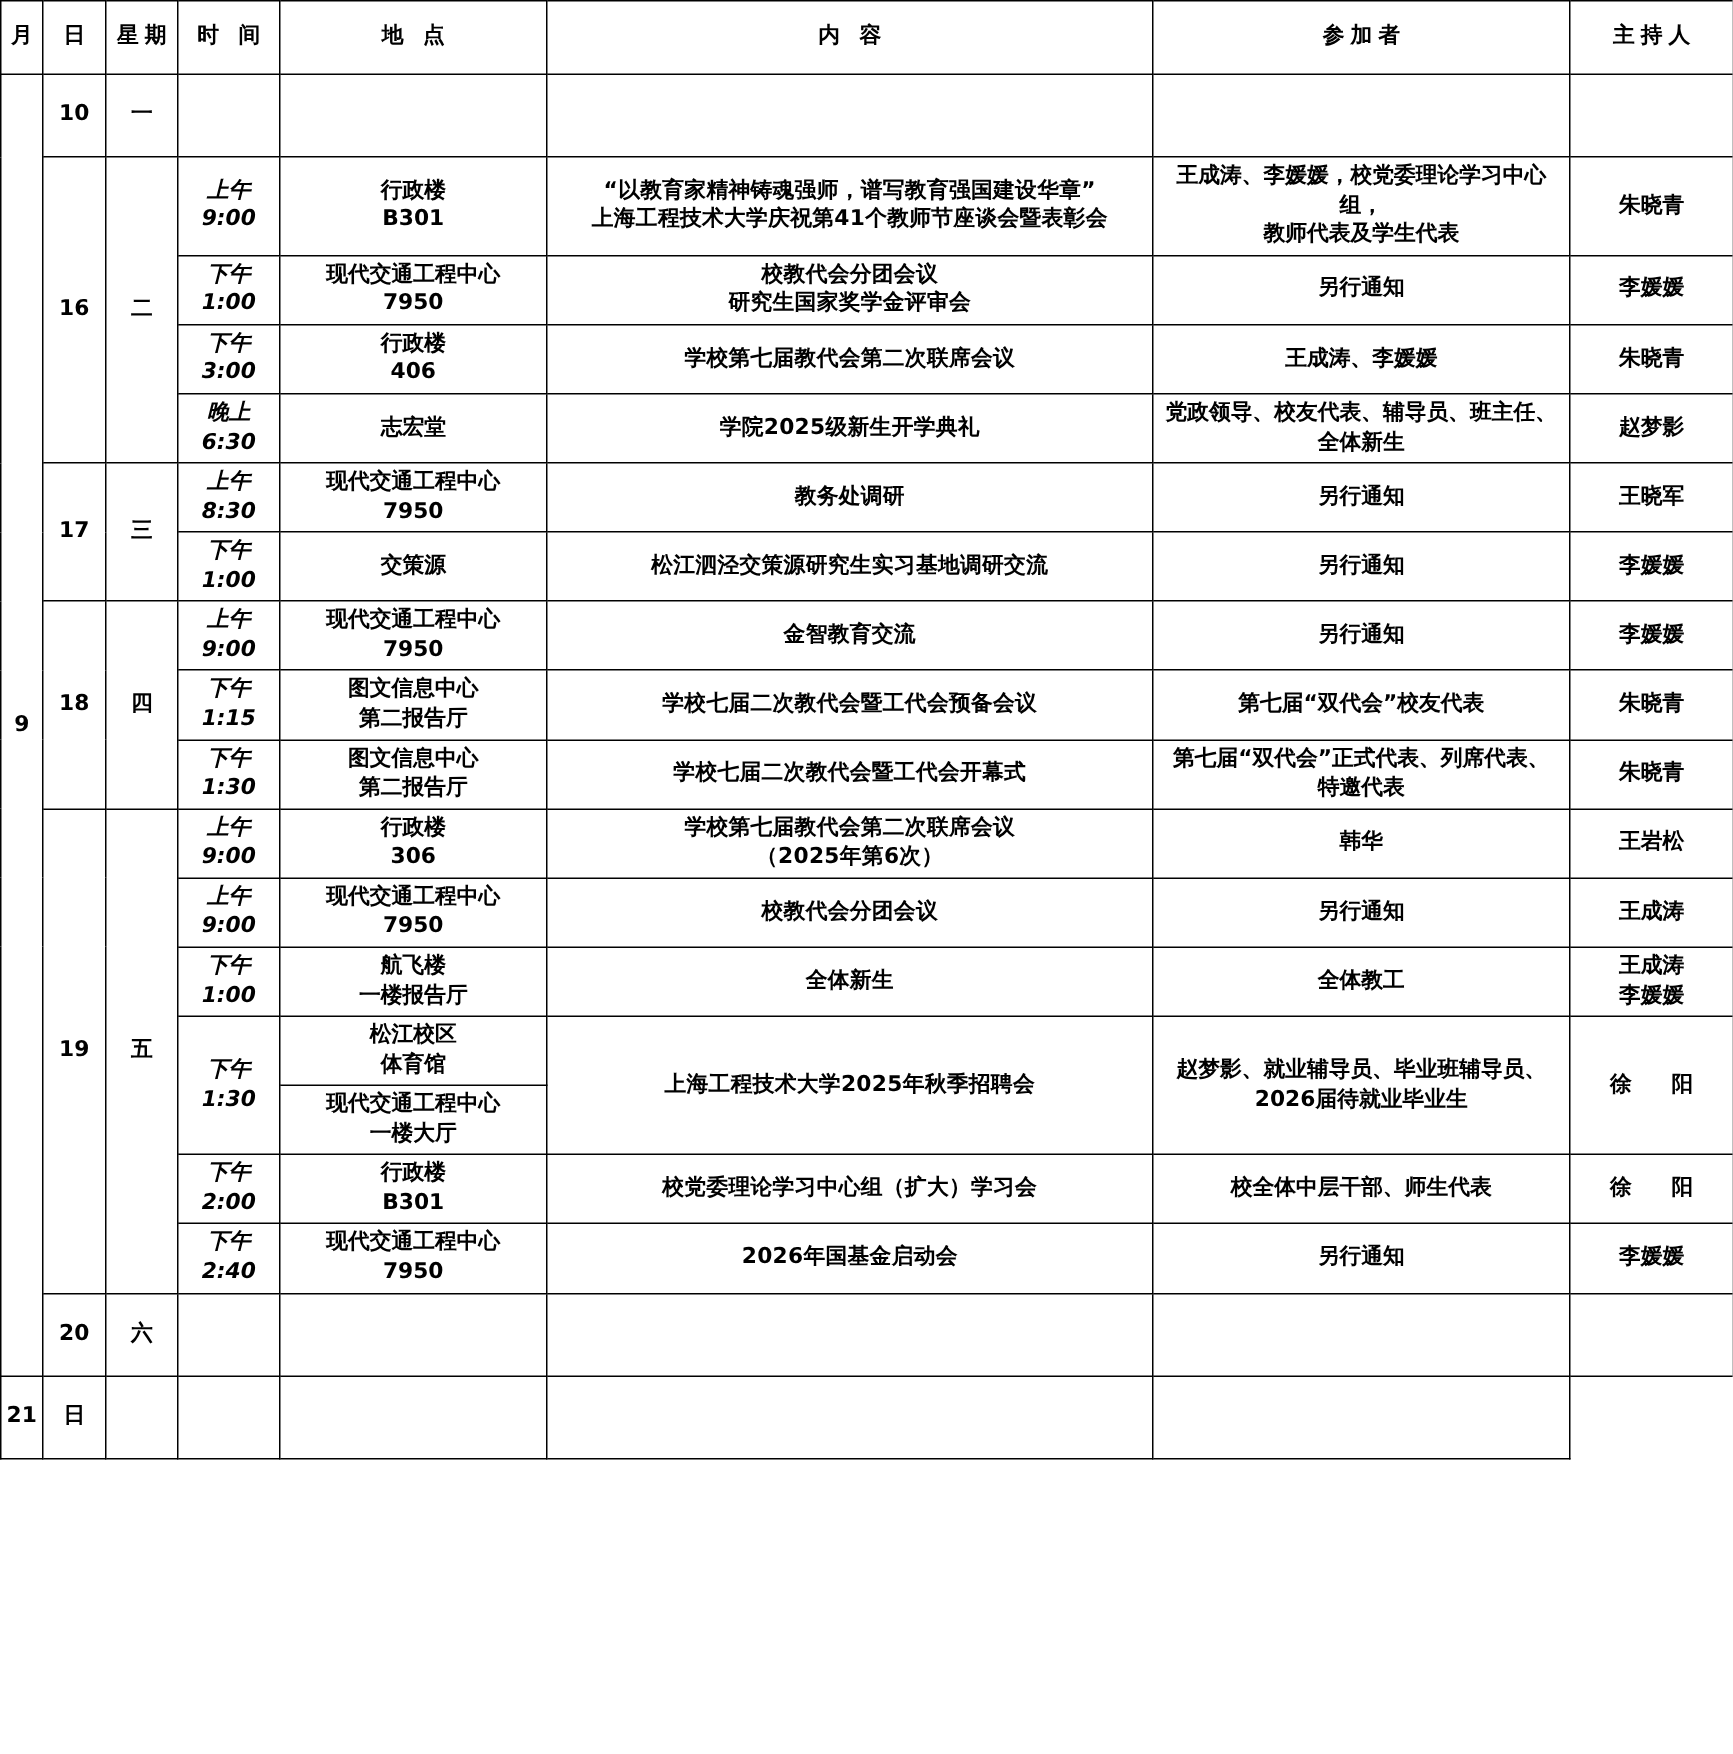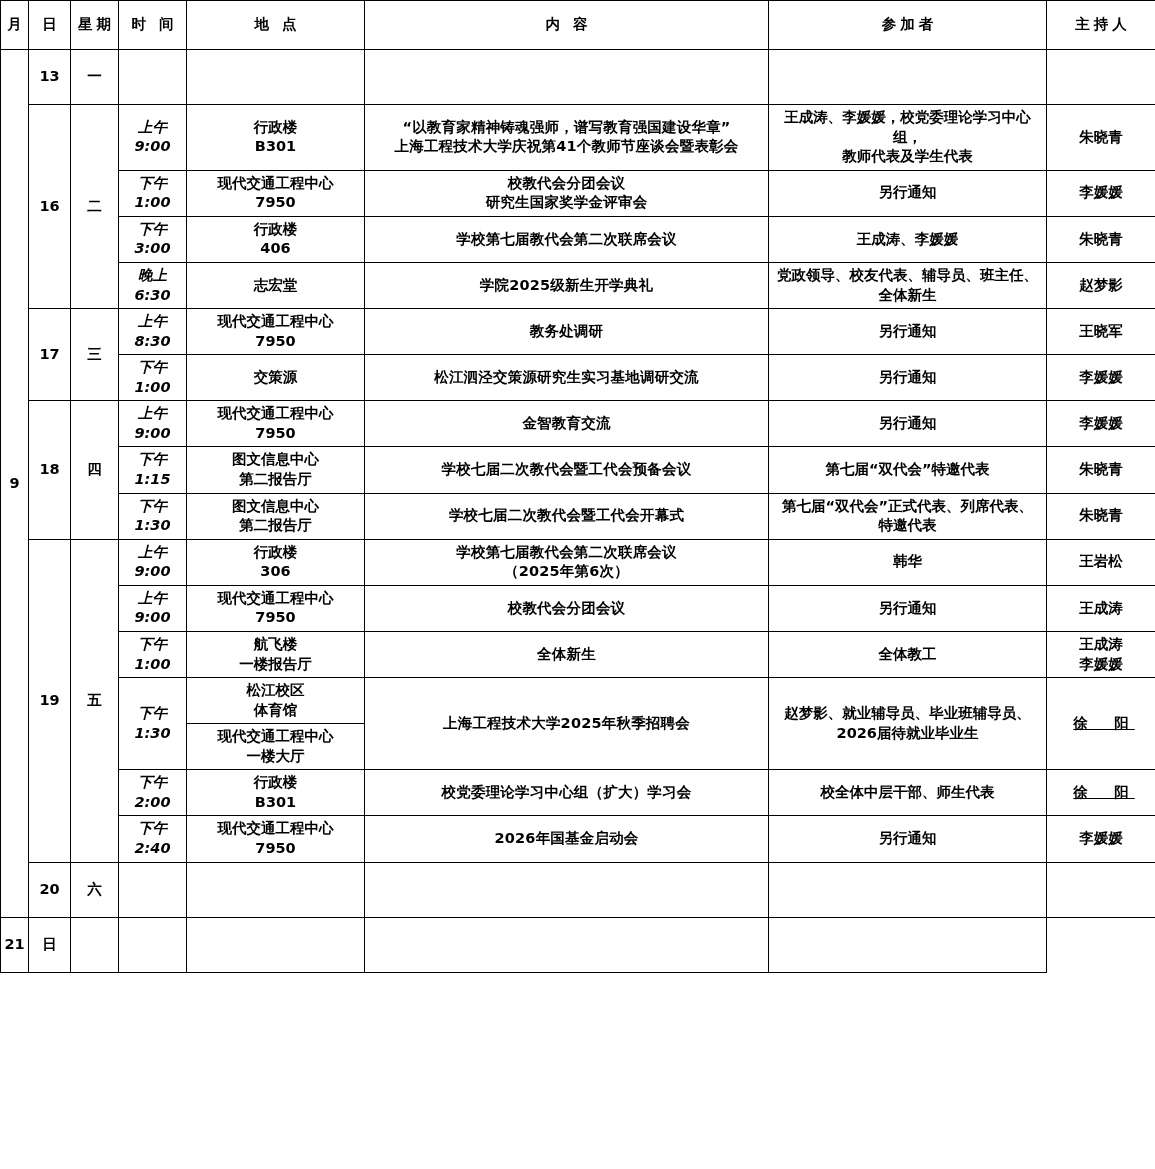--- a/index.html
+++ b/index.html
@@ -70,21 +70,20 @@
   td.people-cell {
     font-size: 14.5px;
   }
   td.host-cell {
     font-size: 14.5px;
     margin-top: 44px;
   }
   td.host-spaced {
     letter-spacing: 6px;
     text-indent: 6px;
-    text-decoration: underline;
   }
   td.header-cell {
     letter-spacing: 4px;
     text-indent: 4px;
   }
 </style>
 </head>
 <body>
 
 <div class="sheet">
@@ -108,21 +107,21 @@
         <td class="header-cell">地 点</td>
         <td class="header-cell">内 容</td>
         <td class="header-cell">参加者</td>
         <td class="header-cell">主持人</td>
       </tr>
     </thead>
     <tbody>
 
       <tr>
         <td class="month-cell" rowspan="18">9</td>
-        <td class="empty-row">13</td>
+        <td class="empty-row">10</td>
         <td class="empty-row">一</td>
         <td class="time-cell"></td>
         <td class="place-cell"></td>
         <td class="content-cell"></td>
         <td class="people-cell"></td>
         <td class="host-cell"></td>
       </tr>
 
       <tr>
         <td rowspan="4">16</td>
@@ -196,21 +195,21 @@
         <td class="content-cell">金智教育交流</td>
         <td class="people-cell">另行通知</td>
         <td class="host-cell">李媛媛</td>
       </tr>
       <tr>
         <td class="time-cell">下午
 1:15</td>
         <td class="place-cell">图文信息中心
 第二报告厅</td>
         <td class="content-cell">学校七届二次教代会暨工代会预备会议</td>
-        <td class="people-cell">第七届“双代会”特邀代表</td>
+        <td class="people-cell">第七届“双代会”校友代表</td>
         <td class="host-cell">朱晓青</td>
       </tr>
       <tr>
         <td class="time-cell">下午
 1:30</td>
         <td class="place-cell">图文信息中心
 第二报告厅</td>
         <td class="content-cell">学校七届二次教代会暨工代会开幕式</td>
         <td class="people-cell">第七届“双代会”正式代表、列席代表、
 特邀代表</td>

